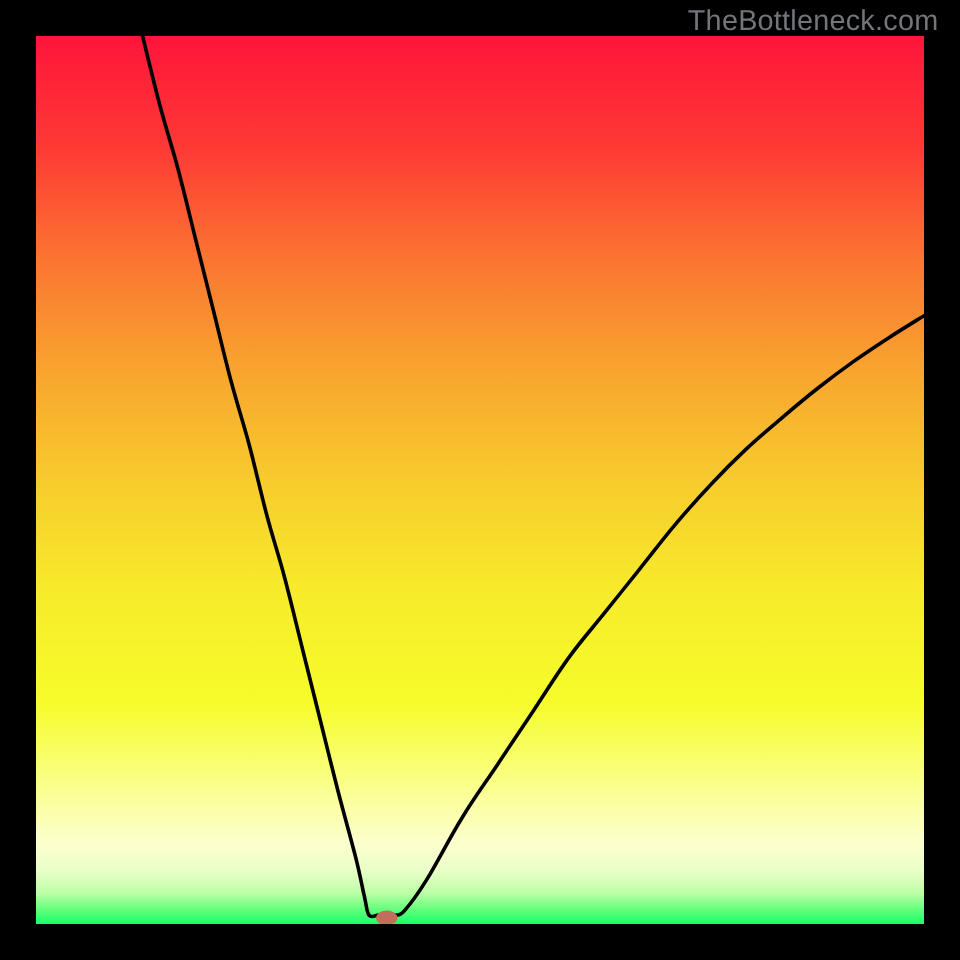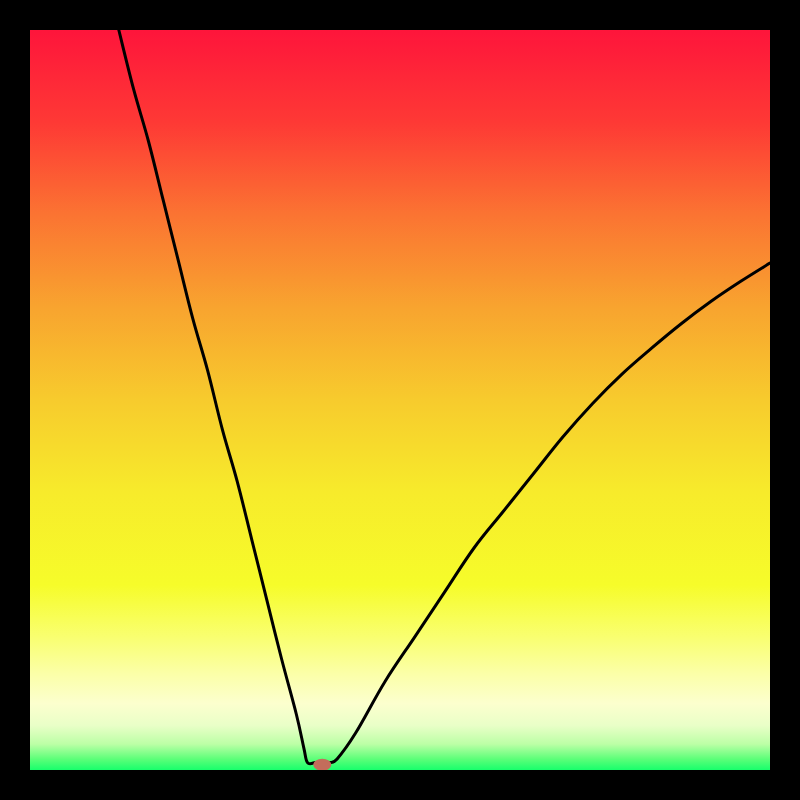--- a/index.html
+++ b/index.html
@@ -31,20 +31,21 @@
     left: 30px;
     top: 30px;
     width: 740px;
     height: 740px;
   }
 </style>
 </head>
 <body>
 
 <div class="outer">
+  <div class="watermark">TheBottleneck.com</div>
   <svg class="plot" viewBox="0 0 740 740" preserveAspectRatio="none">
     <defs>
       <linearGradient id="bg-grad" x1="0" y1="0" x2="0" y2="1">
           <stop offset="0.00%" stop-color="#fe153b"></stop>
           <stop offset="12.50%" stop-color="#fe3935"></stop>
           <stop offset="25.00%" stop-color="#fb7432"></stop>
           <stop offset="37.50%" stop-color="#f8a42f"></stop>
           <stop offset="50.00%" stop-color="#f7cb2d"></stop>
           <stop offset="62.50%" stop-color="#f7eb2b"></stop>
           <stop offset="75.00%" stop-color="#f6fc2a"></stop>

